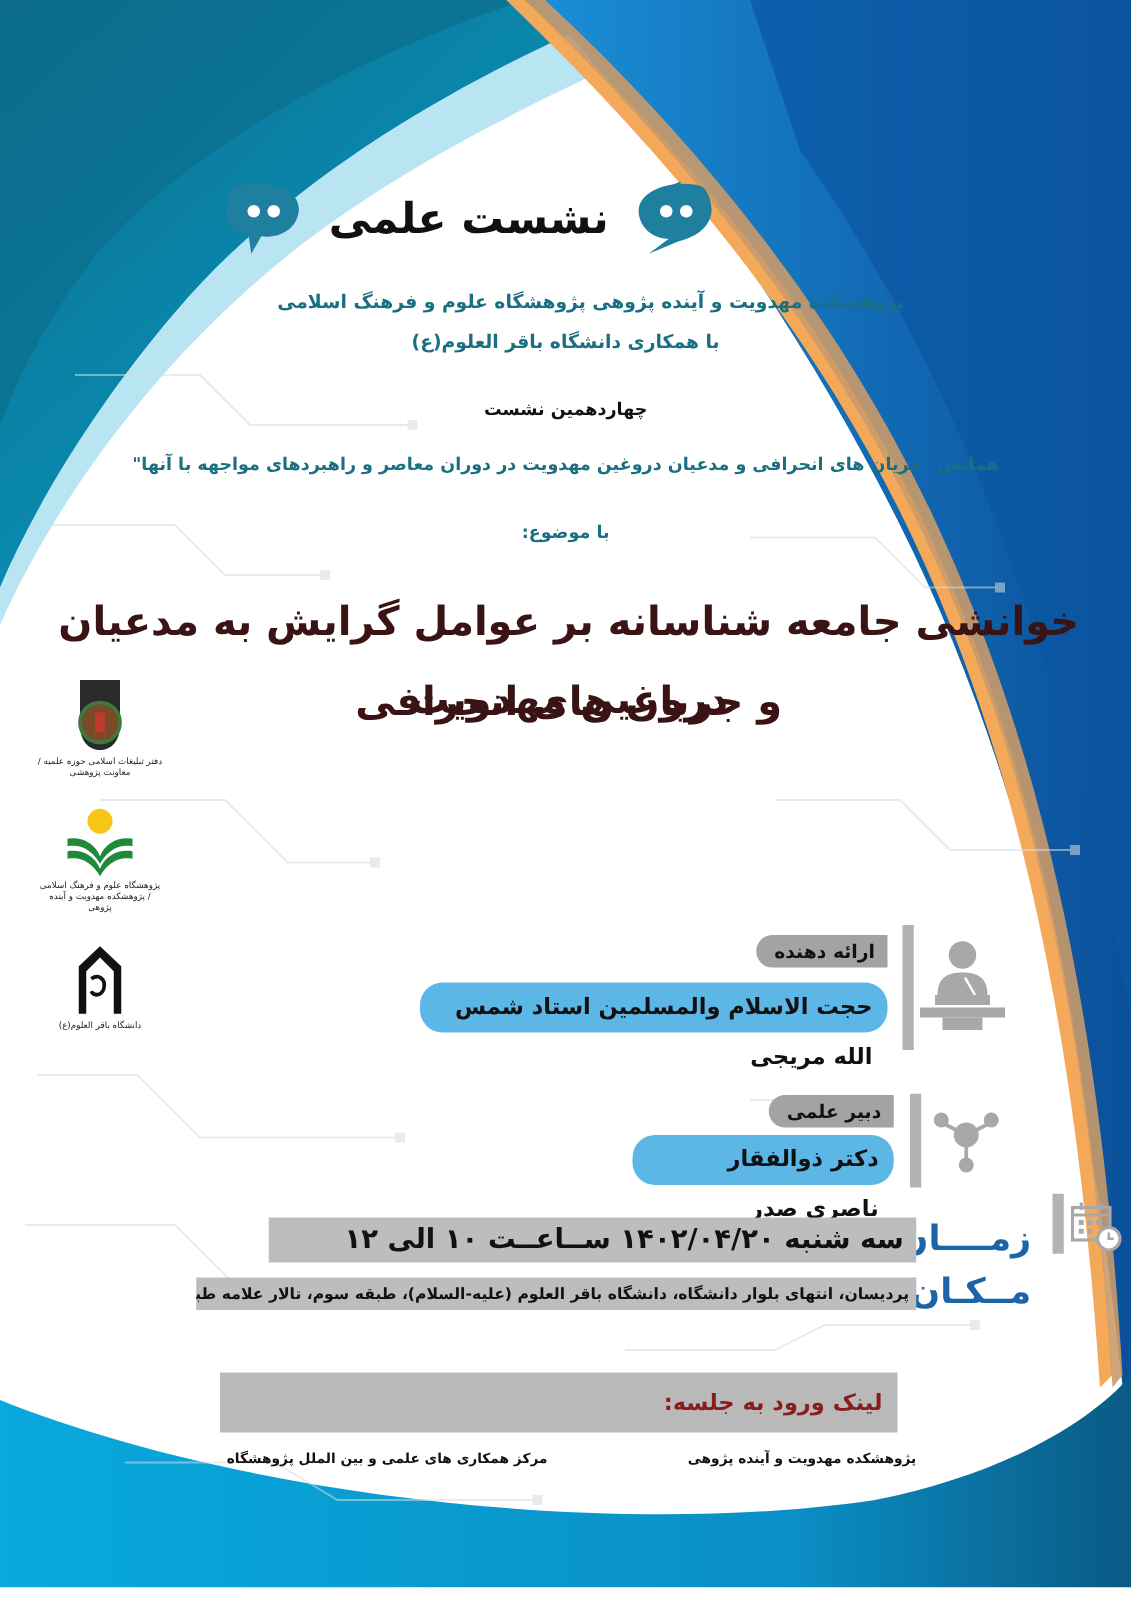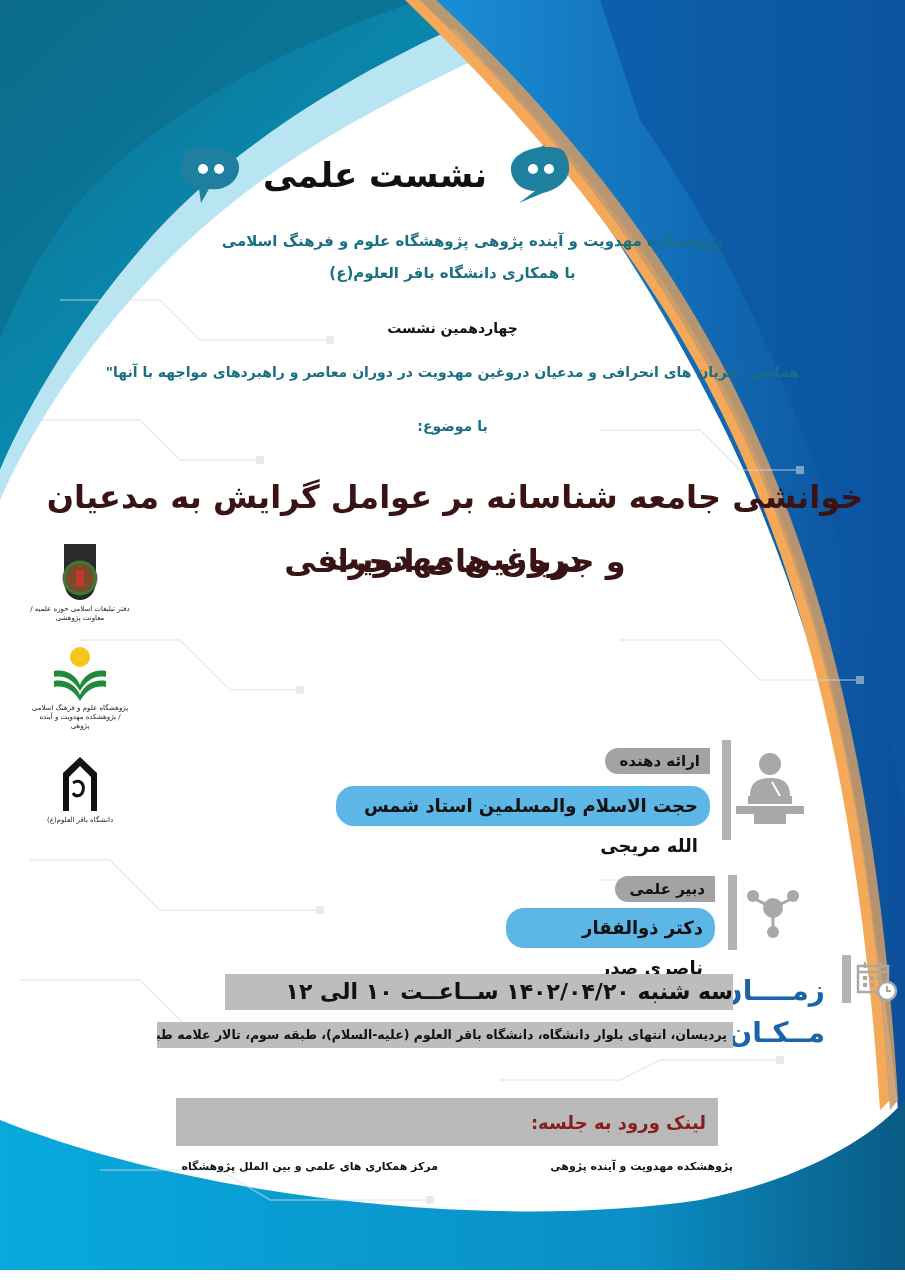--- a/index.html
+++ b/index.html
@@ -213,21 +213,21 @@
   <line x1="25" y1="2" x2="25" y2="8" stroke="#a8a8a8" stroke-width="2.5"></line>
   <rect x="7" y="16" width="4" height="4" fill="#a8a8a8"></rect>
     <rect x="14" y="16" width="4" height="4" fill="#a8a8a8"></rect>
     <rect x="21" y="16" width="4" height="4" fill="#a8a8a8"></rect>
   <rect x="7" y="23" width="4" height="4" fill="#a8a8a8"></rect>
     <rect x="14" y="23" width="4" height="4" fill="#a8a8a8"></rect>
   <circle cx="31" cy="31" r="9" fill="#fff" stroke="#a8a8a8" stroke-width="2.5"></circle>
   <path d="M31,26 L31,31 L35,31" stroke="#a8a8a8" stroke-width="2" fill="none"></path>
 </svg>
 <div class="when-label" style="right:80px;top:974px;">زمــــان:</div>
-<div class="gray-strip" style="right:172px;top:974px;width:508px;height:36px;line-height:36px;font-size:22px;">سه شنبه  ۱۴۰۲/۰۴/۲۰    ســاعــت ۱۰ الی ۱۲</div>
+<div class="gray-strip" style="right:172px;top:974px;width:508px;height:36px;line-height:36px;font-size:22px;padding-right:10px;">سه شنبه  ۱۴۰۲/۰۴/۲۰    ســاعــت ۱۰ الی ۱۲</div>
 <div class="where-label" style="right:80px;top:1016px;">مــکـان:</div>
 <div class="gray-strip" style="right:172px;top:1022px;width:570px;height:26px;line-height:26px;font-size:12.5px;padding-right:6px;">پردیسان، انتهای بلوار دانشگاه، دانشگاه باقر العلوم (علیه-السلام)، طبقه سوم، تالار علامه طباطبایی(ره)</div>
 
 <div class="link-box">
   <span class="link-label">لینک ورود به جلسه:</span>
 </div>
 
 <div class="footer" style="right:172px;">پژوهشکده مهدویت و آینده پژوهی</div>
 <div class="footer" style="right:467px;margin-left:24px;">مرکز همکاری های علمی و بین الملل پژوهشگاه</div>
 

